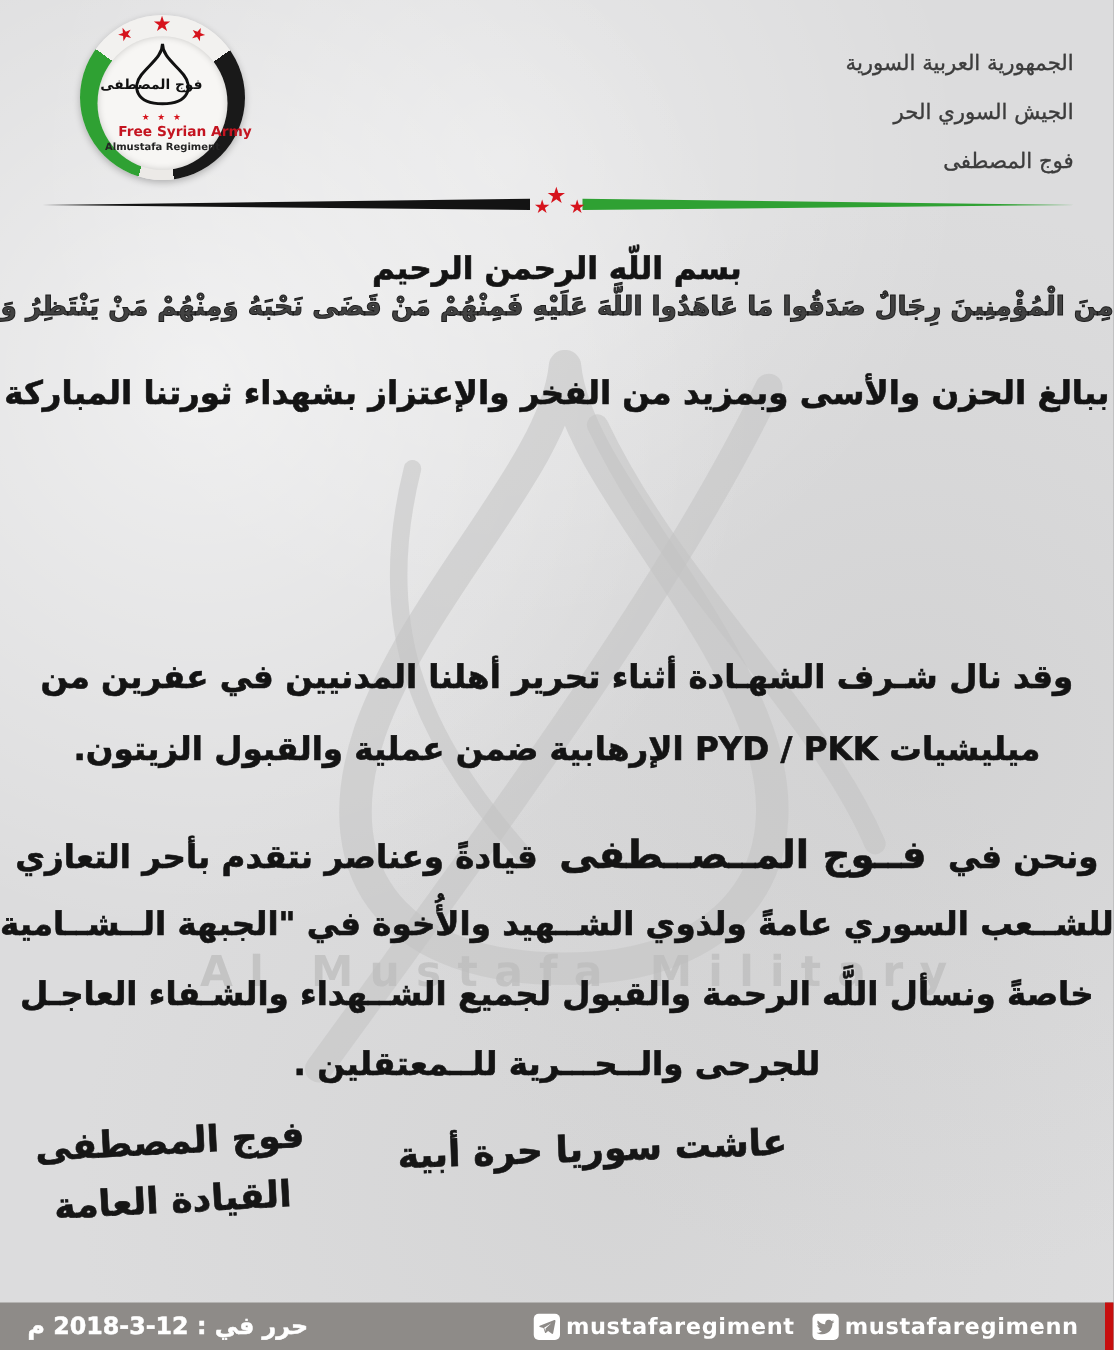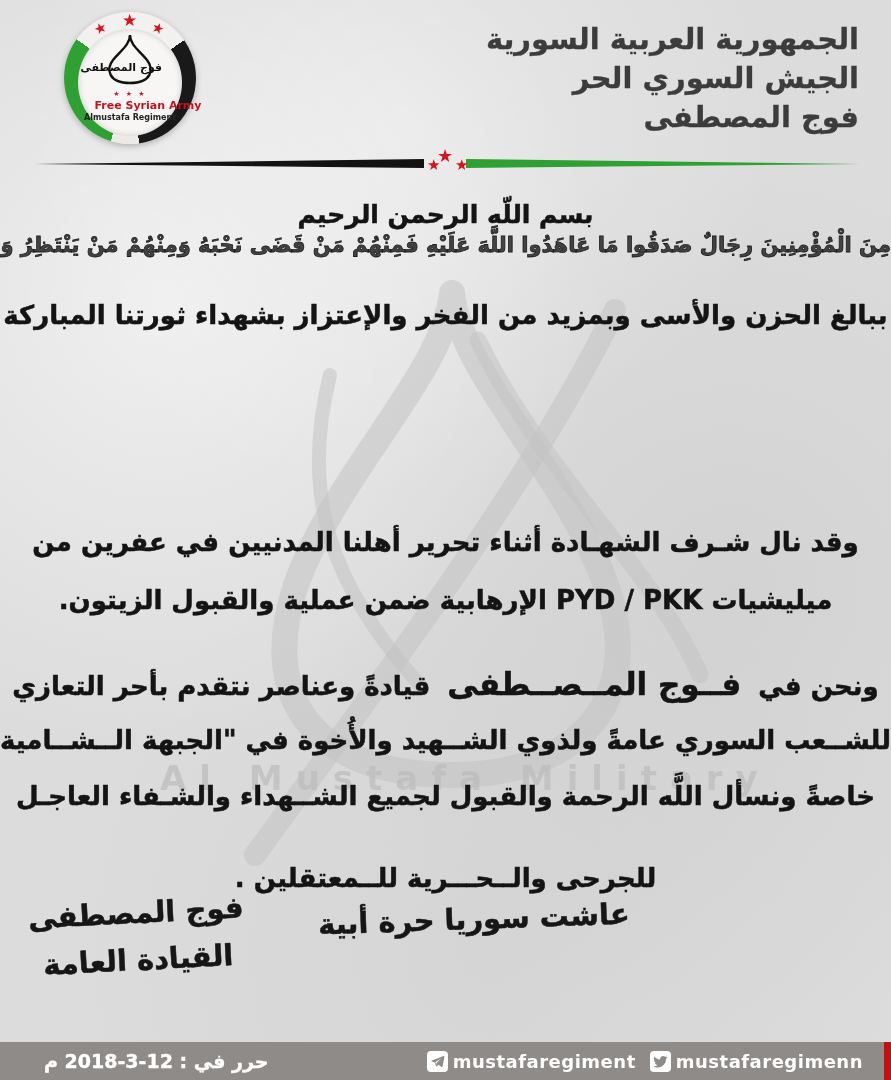--- a/index.html
+++ b/index.html
@@ -39,22 +39,22 @@
   .dome-wrap{position:relative;width:64px;height:56px;margin-top:4px;}
   .dome-wrap svg{position:absolute;left:0;top:0;}
   .dome-name{
     position:absolute;left:0;right:0;top:28px;text-align:center;
     font-size:11px;font-weight:bold;color:#111;direction:rtl;white-space:nowrap;
   }
   .logo-ministars{font-size:7px;color:#d6131c;letter-spacing:2px;margin-top:1px;}
   .logo-fsa{font-size:11px;font-weight:bold;color:#c41420;margin-top:1px;white-space:nowrap;margin-left:36px;}
   .logo-reg{font-size:8px;font-weight:bold;color:#242424;margin-top:1px;white-space:nowrap;}
   .org-block{
-    position:absolute;right:32px;top:20px;z-index:2;direction:rtl;text-align:right;
-    color:#3c3c3c;font-weight:bold;font-size:29px;line-height:39px;
+    position:absolute;right:32px;top:32px;z-index:2;direction:rtl;text-align:right;
+    color:#3c3c3c;font-weight:normal;font-size:17px;line-height:39px;
     -webkit-text-stroke:.3px #3c3c3c;
   }
   
   .divider{position:absolute;left:0;top:148px;z-index:2;}
   
   .line{
     position:absolute;left:0;right:0;z-index:2;text-align:center;direction:rtl;
     font-weight:bold;color:#141414;font-size:26px;-webkit-text-stroke:.5px #141414;
     white-space:nowrap;
   }
@@ -62,37 +62,37 @@
   .verse{top:233px;font-size:21px;color:#424242;-webkit-text-stroke:.8px #1c1c1c;}
   .intro1{top:300px;}
   .intro2{top:360px;}
   .martyr{top:428px;font-size:40px;color:#ee0000;-webkit-text-stroke:.6px #d40000;}
   .details1{top:527px;}
   .details2{top:585px;}
   .cond1{top:666px;}
   .cond1 .emph{font-size:31px;margin:0 8px;}
   .cond2{top:725px;}
   .cond3{top:781px;}
-  .cond4{top:837px;margin-top:26px;}
+  .cond4{top:837px;}
   .slogan{
     position:absolute;z-index:2;left:318px;top:902px;direction:rtl;white-space:nowrap;
     font-size:29px;font-weight:bold;color:#161616;-webkit-text-stroke:.5px #161616;
     transform:rotate(-2deg);
   }
   .signature{
     position:absolute;z-index:2;left:28px;top:896px;width:218px;text-align:center;direction:rtl;
     font-size:29px;font-weight:bold;color:#161616;-webkit-text-stroke:.5px #161616;
     transform:rotate(-3deg);
   }
   .signature .sig2{margin-top:13px;display:block;}
   
   .footer{
     position:absolute;left:0;bottom:0;width:891px;height:38px;z-index:3;
     background:#8e8b88;display:flex;align-items:center;justify-content:space-between;
-    box-sizing:border-box;padding:0 20px 0 44px;color:#fff;font-weight:bold;
+    box-sizing:border-box;padding:0 20px 0 22px;color:#fff;font-weight:bold;
   }
   .footer-date{direction:rtl;font-size:19px;-webkit-text-stroke:.4px #fff;}
   .footer-social{display:flex;align-items:center;gap:14px;margin-right:8px;}
   .handle{display:flex;align-items:center;gap:5px;font-size:18px;letter-spacing:.5px;justify-content:flex-end;}
   .sicon{
     width:21px;height:21px;background:#fff;border-radius:4px;
     display:flex;align-items:center;justify-content:center;
   }
   .sicon svg{display:block;}
   .footer-red{position:absolute;right:0;top:0;width:7px;height:100%;background:#c70f0f;}

